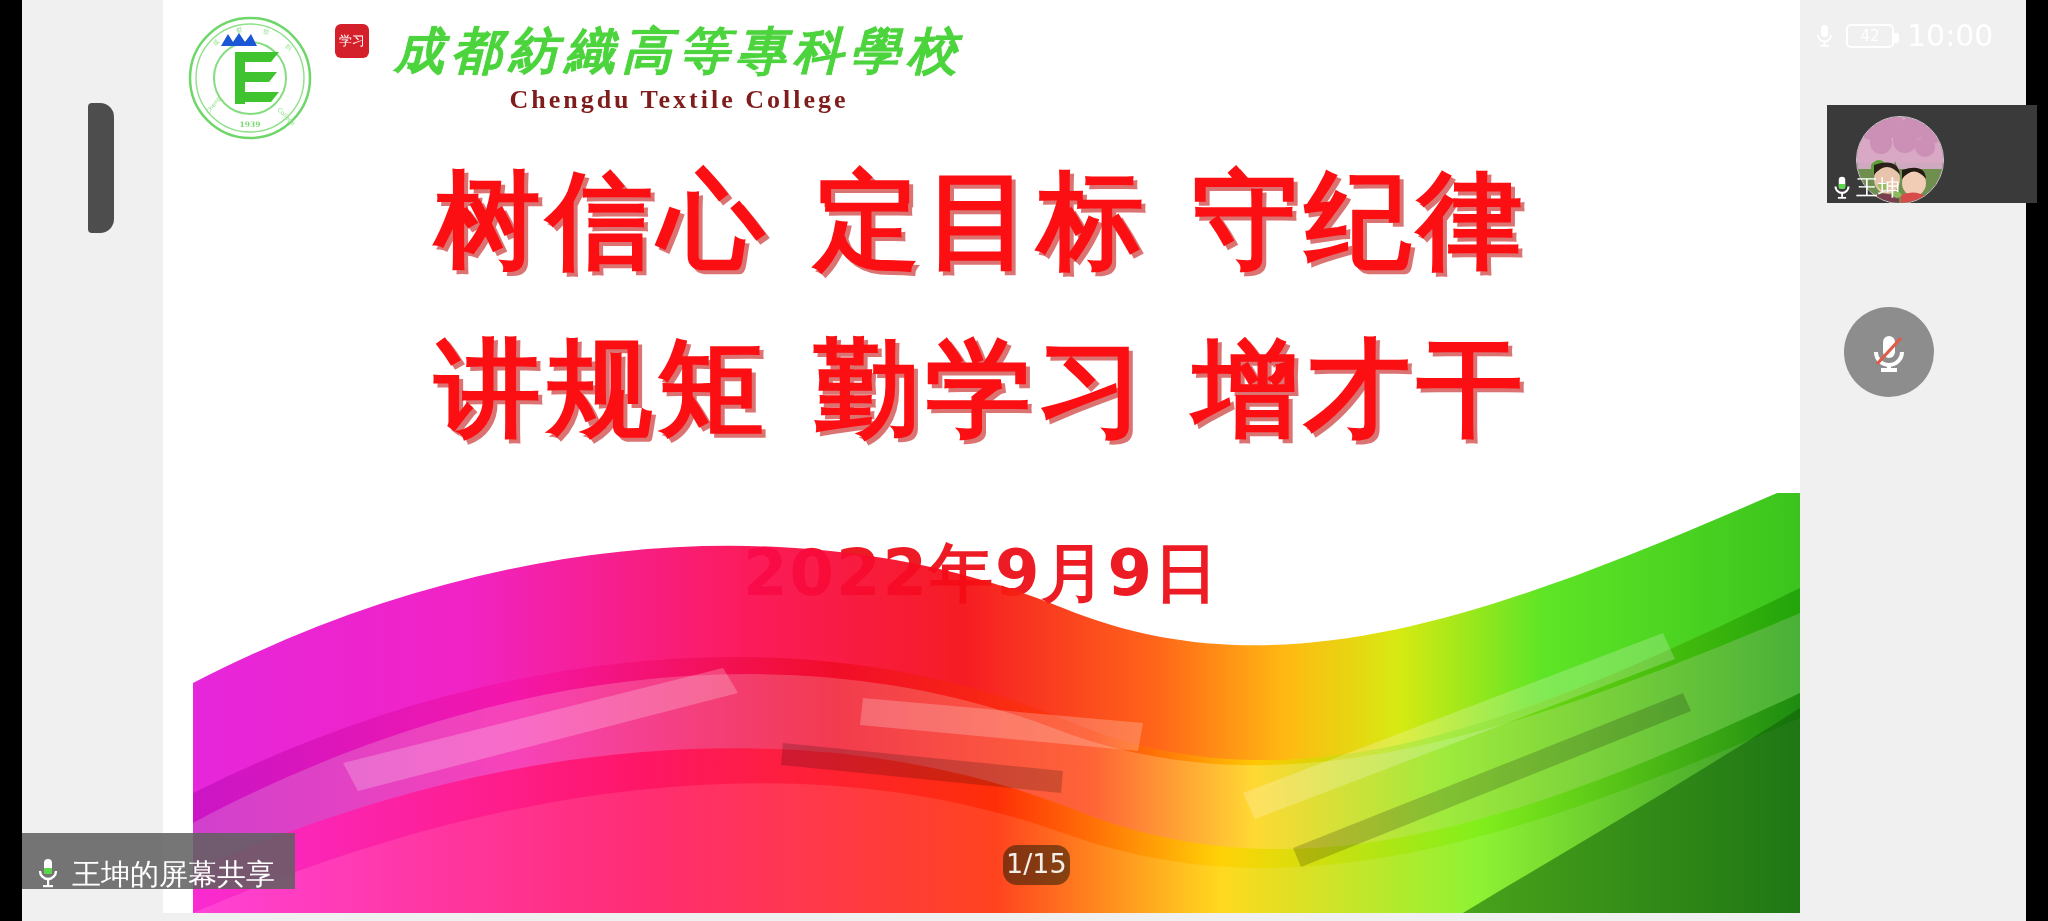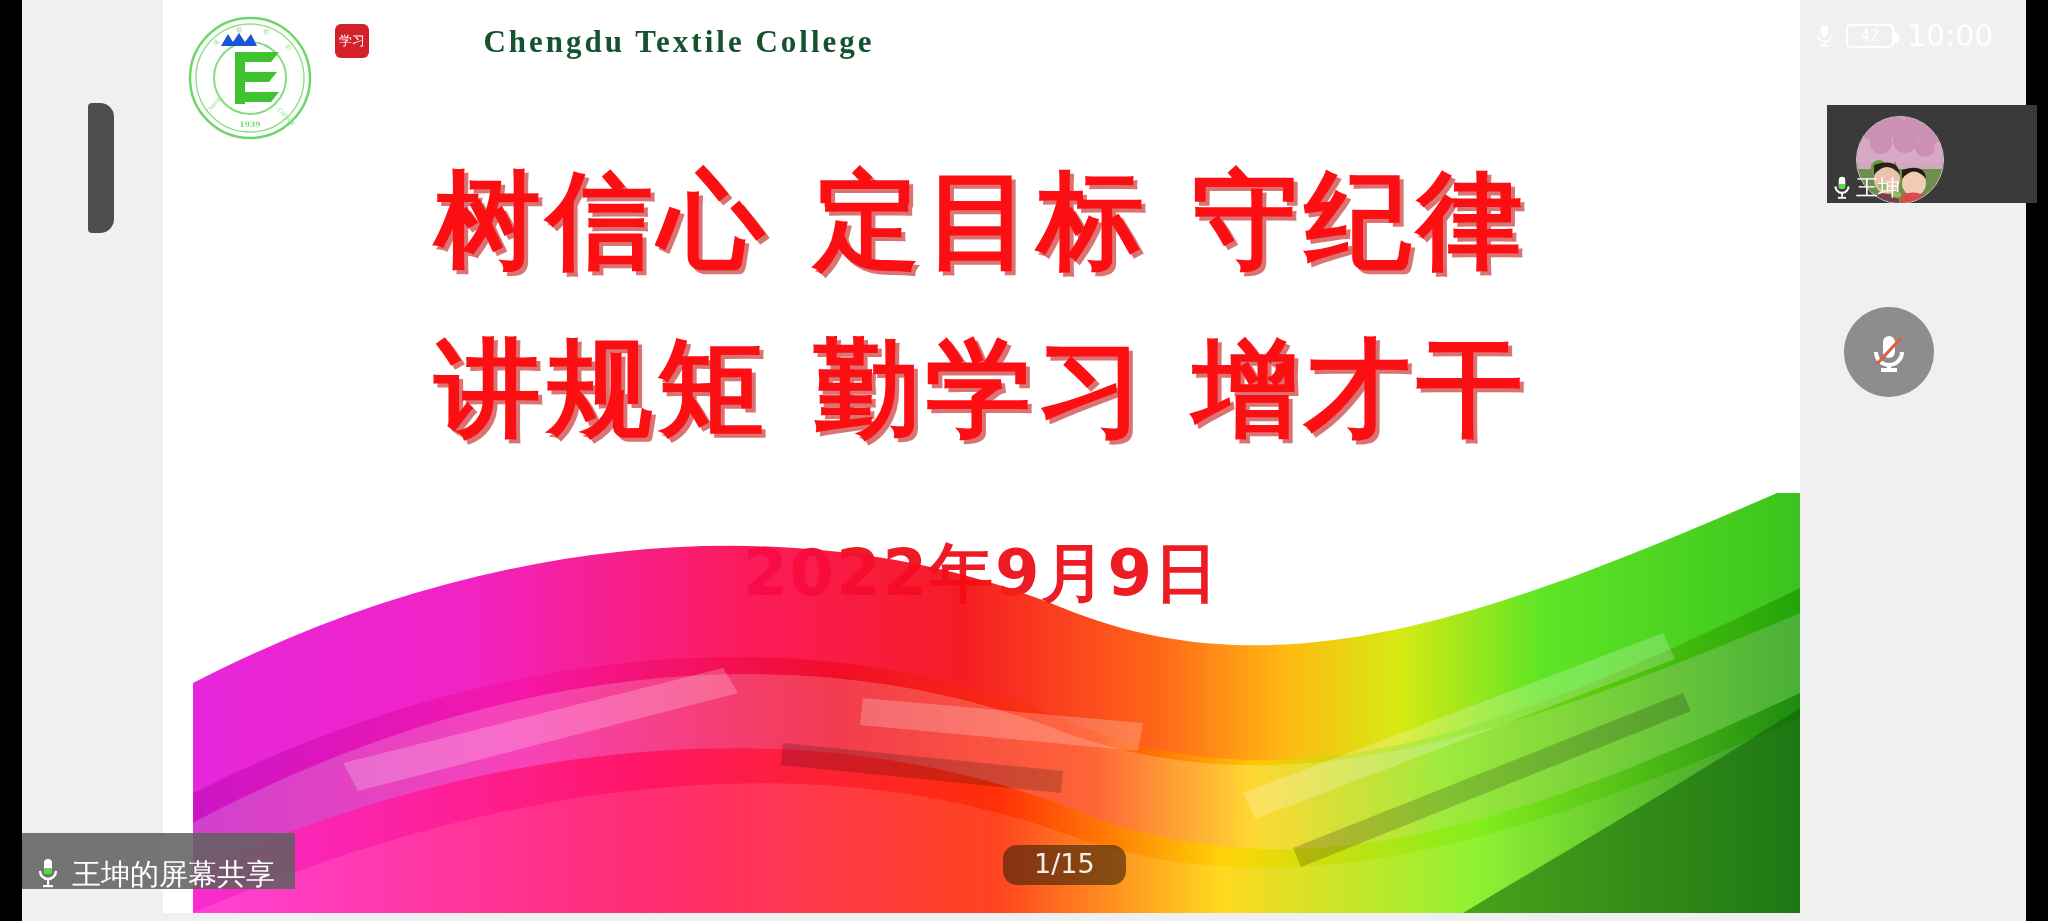--- a/index.html
+++ b/index.html
@@ -31,21 +31,21 @@
       font-family:"DejaVu Sans",sans-serif;margin-left:30px;}
 
   .wave-mark{position:absolute;left:56px;top:22px;width:40px;height:20px;}
 
   .school-block{position:absolute;left:196px;top:14px;width:640px;text-align:center;}
   .school-cn{font-family:"DejaVu Sans","Liberation Sans",sans-serif;
       font-size:50px;line-height:58px;font-weight:700;font-style:italic;
       color:#4bd43b;letter-spacing:7px;white-space:nowrap;
       text-shadow:0 0 1px #35c127;}
   .school-en{font-family:"Liberation Serif","DejaVu Serif",serif;
-      font-size:31px;line-height:40px;font-weight:700;color:#14532d;letter-spacing:3px;
+      font-size:26px;line-height:40px;font-weight:700;color:#7f1d1d;letter-spacing:3px;
       white-space:nowrap;}
 
   .headline{position:absolute;left:0;width:1637px;text-align:center;
       font-family:"DejaVu Sans","Liberation Sans",sans-serif;font-weight:700;
       color:#fb0f12;font-size:106px;line-height:118px;letter-spacing:6px;white-space:nowrap;
       text-shadow:4px 4px 0 rgba(190,0,0,.55);}
   .headline.l1{top:162px;}
   .headline.l2{top:330px;}
 
   .datetext{position:absolute;left:0;top:535px;width:1637px;text-align:center;
@@ -65,21 +65,21 @@
       background:rgba(96,96,96,.86);display:flex;align-items:flex-end;gap:12px;
       padding:0 20px 0 14px;}
   .share-banner .label{color:#fff;font-size:29px;line-height:30px;white-space:nowrap;
       font-family:"DejaVu Sans","Liberation Sans",sans-serif;}
 
   .mic-glyph{width:24px;height:32px;position:relative;flex:0 0 auto;}
 
   
   .page-pill{position:absolute;left:1003px;top:845px;
       background:rgba(60,36,10,.62);color:#f2efe8;border-radius:14px;
-      padding:3px 31px 5px;font-size:27px;line-height:32px;
+      padding:3px 3px 5px;font-size:27px;line-height:32px;
       font-family:"DejaVu Sans","Liberation Sans",sans-serif;}
 
   
   .right-panel{position:absolute;left:1800px;top:0;width:226px;height:921px;background:#f0f0f0;}
 
   .statusbar{position:absolute;left:0;top:14px;width:226px;height:44px;
       display:flex;align-items:center;gap:13px;padding-left:16px;box-sizing:border-box;}
   .sb-mic{width:17px;height:24px;position:relative;}
   .battery{width:48px;height:24px;border:2px solid #fff;border-radius:5px;position:relative;
       display:flex;align-items:center;justify-content:center;box-sizing:border-box;}
@@ -143,20 +143,21 @@
 
         <div class="wave-mark">
           <svg viewBox="0 0 40 20" width="40" height="20">
             <path d="M2 16 L9 4 L14 12 L20 3 L26 12 L32 4 L38 16 Z" fill="#1a56d6"></path>
           </svg>
         </div>
 
         <div class="crest-badge">学习</div>
 
         <div class="school-block">
+          <div class="school-cn">成都紡織高等專科學校</div>
           <div class="school-en">Chengdu Textile College</div>
         </div>
       </div>
 
       <div class="headline l1">树信心 定目标 守纪律</div>
       <div class="headline l2">讲规矩 勤学习 增才干</div>
 
       <div class="datetext">2022年9月9日</div>
 
       <div class="ribbon">

